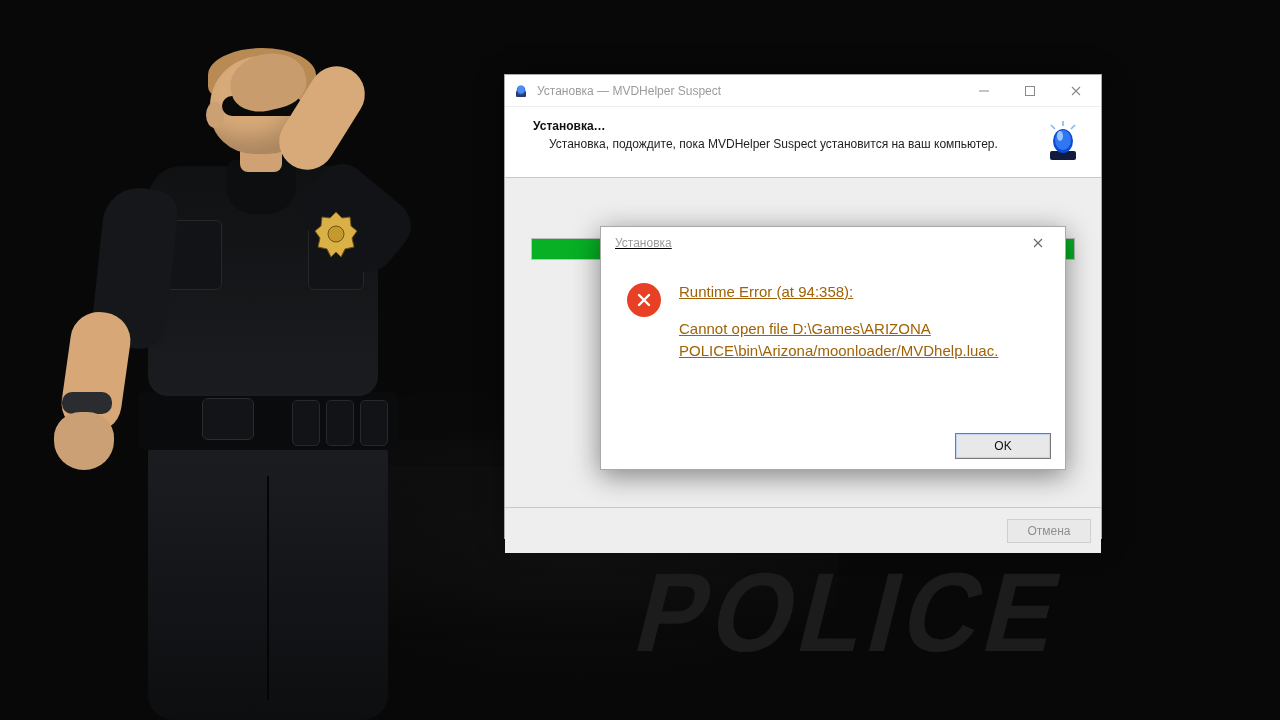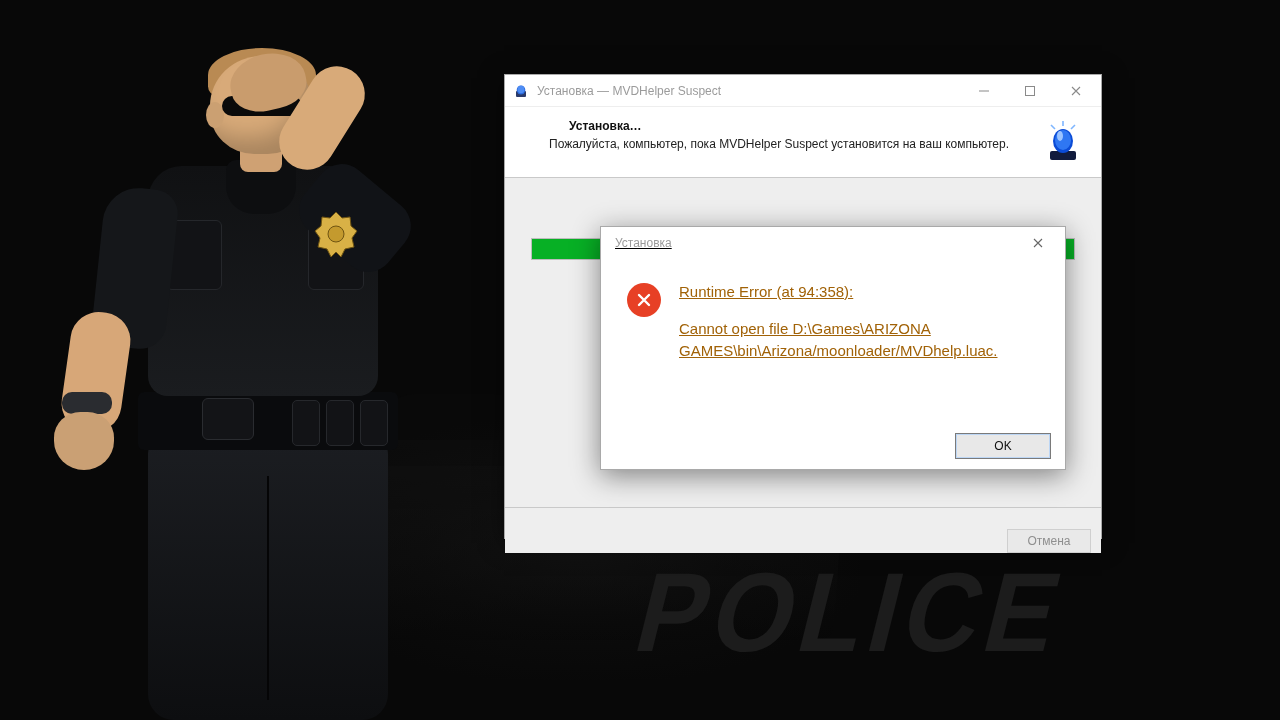--- a/index.html
+++ b/index.html
@@ -73,30 +73,30 @@
             border-bottom:1px solid #eee;}
   .titlebar .appicon{width:16px;height:16px;margin-right:8px;display:flex;align-items:center;justify-content:center;}
   .titlebar .title{flex:1;color:#9b9b9b;font-size:12px;}
   .winbtn{width:46px;height:30px;display:flex;align-items:center;justify-content:center;
           color:#8a8a8a;}
   .winbtn svg{display:block}
 
   .header{padding:12px 18px 14px 28px;background:#fff;display:flex;gap:14px;
           border-bottom:1px solid #c9c9c9;}
   .header .txt{flex:1}
-  .header h4{font-size:12px;font-weight:700;color:#111;margin-bottom:3px;margin-left:36px;}
+  .header h4{font-size:12px;font-weight:700;color:#111;margin-bottom:3px;}
   .header p{font-size:12px;color:#222;margin-left:16px;line-height:1.35;}
   .beacon{width:40px;height:44px;display:flex;align-items:flex-end;justify-content:center;}
 
   .body{background:#eeeeee;height:330px;position:relative;border-bottom:1px solid #c9c9c9;}
   .progress{position:absolute;left:26px;right:26px;top:60px;height:22px;background:#e6e6e6;
             border:1px solid #bdbdbd;overflow:hidden;}
   .progress .fill{height:100%;background:#07b025;}
 
-  .footer{height:45px;background:#eeeeee;display:flex;align-items:flex-end;justify-content:flex-end;
+  .footer{height:45px;background:#eeeeee;display:flex;align-items:center;justify-content:flex-end;
           padding:0 10px;}
   .btn{min-width:84px;height:24px;padding:0 14px;background:#e1e1e1;border:1px solid #adadad;
        font-size:12px;color:#333;display:flex;align-items:center;justify-content:center;}
   .btn.disabled{color:#8f8f8f;background:#e9e9e9;border-color:#cfcfcf;}
 
   
   .dialog{position:absolute;left:600px;top:226px;width:466px;height:244px;background:#fff;
           border:1px solid #a9a9a9;box-shadow:0 6px 26px rgba(0,0,0,.45);}
   .dlg-titlebar{height:32px;display:flex;align-items:center;padding:0 4px 0 14px;text-decoration:underline;}
   .dlg-titlebar .title{flex:1;color:#9b9b9b;font-size:12px;}
@@ -178,21 +178,21 @@
     <div class="winbtn close">
       <svg width="10" height="10" viewBox="0 0 10 10">
           <path d="M1 1l8 8M9 1l-8 8" stroke="currentColor" stroke-width="1.1"></path>
         </svg>
     </div>
   </div>
 
   <div class="header">
     <div class="txt">
       <h4>Установка…</h4>
-      <p>Пожалуйста, компьютер, пока MVDHelper Suspect установится на ваш компьютер.</p>
+      <p>Установка, подождите, пока MVDHelper Suspect установится на ваш компьютер.</p>
     </div>
     <div class="beacon">
       <svg width="40" height="44" viewBox="0 0 40 44">
         <g stroke="#7fb6ff" stroke-width="1.6" fill="none">
           <path d="M8 6l4 4M32 6l-4 4M20 2v5"></path>
           </g>
         <rect x="7" y="32" width="26" height="9" rx="2" fill="#111b3d"></rect>
         <ellipse cx="20" cy="22" rx="10" ry="12" fill="#0b4bd6"></ellipse>
         <ellipse cx="20" cy="21" rx="8" ry="10" fill="#2f77f3"></ellipse>
         <ellipse cx="17" cy="17" rx="3" ry="5" fill="#9cc4ff"></ellipse>
@@ -222,19 +222,19 @@
   </div>
   <div class="dlg-body">
     <div class="erricon">
       <svg width="18" height="18" viewBox="0 0 18 18">
         <path d="M4 4l10 10M14 4L4 14" stroke="#fff" stroke-width="2.4" stroke-linecap="round"></path>
       </svg>
     </div>
     <div class="msg">
       <div>Runtime Error (at 94:358):</div>
       <div class="gap"></div>
-      <div>Cannot open file D:\Games\ARIZONA GAMES\bin\Arizona/moonloader/MVDhelp.luac.</div>
+      <div>Cannot open file D:\Games\ARIZONA POLICE\bin\Arizona/moonloader/MVDhelp.luac.</div>
     </div>
   </div>
   <div class="dlg-footer">
     <div class="btn">OK</div>
   </div>
 </div>
 
 </body></html>

